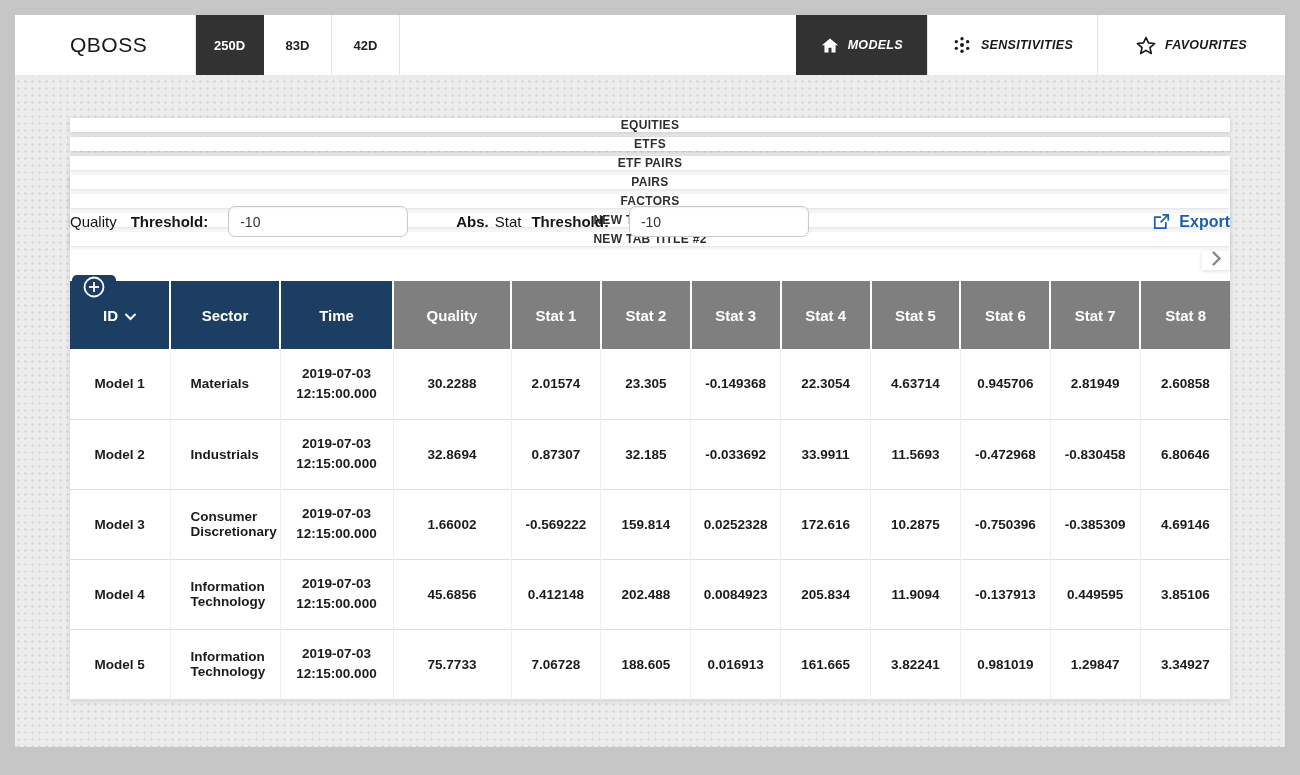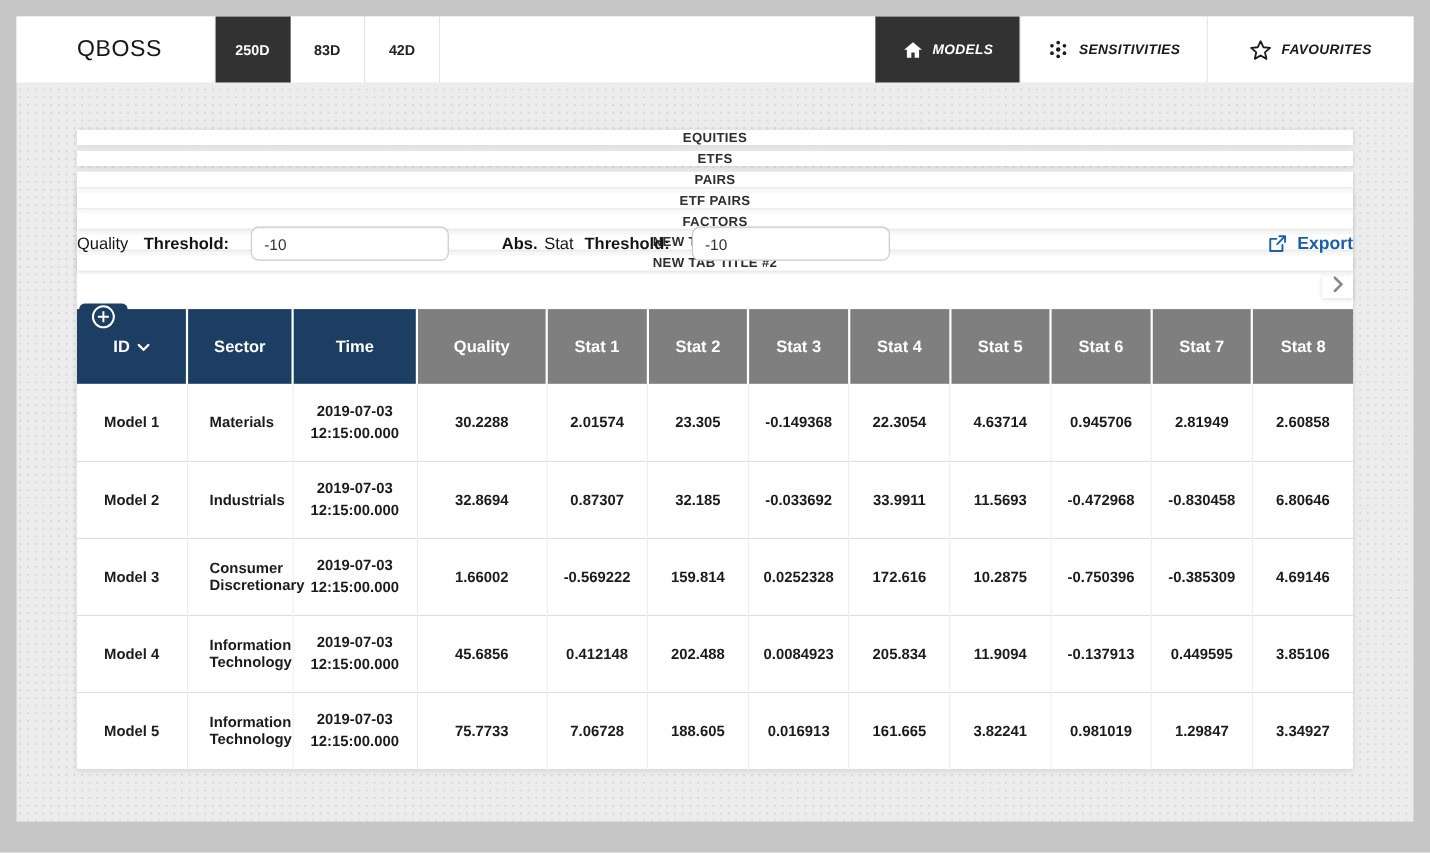--- a/index.html
+++ b/index.html
@@ -53,21 +53,21 @@
          box-shadow:inset 0 1px 2px rgba(0,0,0,.06); }
   .export { margin-left:auto; display:flex; align-items:center; gap:8px; color:#1b5faa;
          font-weight:bold; font-size:16px; cursor:pointer; text-decoration:none; }
   
   table { width:100%; border-collapse:collapse; table-layout:fixed; margin-top:44px; }
   th { height:68px; color:#fff; font-size:15px; font-weight:bold; text-align:center;
        vertical-align:middle; border-right:2px solid #fff; }
   th:last-child { border-right:none; }
   th.th-navy { background:#1d3e63; }
   th.th-gray { background:#7f7f7f; }
-  th:nth-child(1){ width:100px; } th:nth-child(2){ width:96px; }
+  th:nth-child(1){ width:100px; } th:nth-child(2){ width:110px; }
   th:nth-child(3){ width:113px; } th:nth-child(4){ width:118px; }
   .sort-icon { display:inline-block; margin-left:7px; }
   tbody tr { background:#fff; border-bottom:1px solid #dedede; }
   td { height:70px; text-align:center; vertical-align:middle; font-weight:bold;
        font-size:13.5px; color:#1b1b1b; border-right:1px solid #ededed; padding:0 4px; }
   td:last-child { border-right:none; }
   td.cell-sector { text-align:left; padding-left:20px; padding-right:6px; }
   td.cell-time { line-height:1.45; }
 </style>
 </head>
@@ -115,22 +115,22 @@
           <span class="nav-label">FAVOURITES</span>
         </div>
       </nav>
   </header>
 
   <div class="content">
 
     <div class="tabstrip" id="tabstrip">
         <div class="tab active">EQUITIES</div>
         <div class="tab">ETFS</div>
+        <div class="tab">ETF PAIRS</div>
         <div class="tab">PAIRS</div>
-        <div class="tab">ETF PAIRS</div>
         <div class="tab">FACTORS</div>
         <div class="tab">NEW TAB TITLE #1</div>
         <div class="tab">NEW TAB TITLE #2</div>
         <div class="tab-scroll">
           <span><svg width="9" height="15" viewBox="0 0 9 15">
               <polyline points="1.5,1.5 7.5,7.5 1.5,13.5" fill="none" stroke="#8a8a8a" stroke-width="2.4" stroke-linecap="round"></polyline>
             </svg></span>
         </div>
         <div class="tab-add">
           <span><svg width="24" height="24" viewBox="0 0 24 24">

